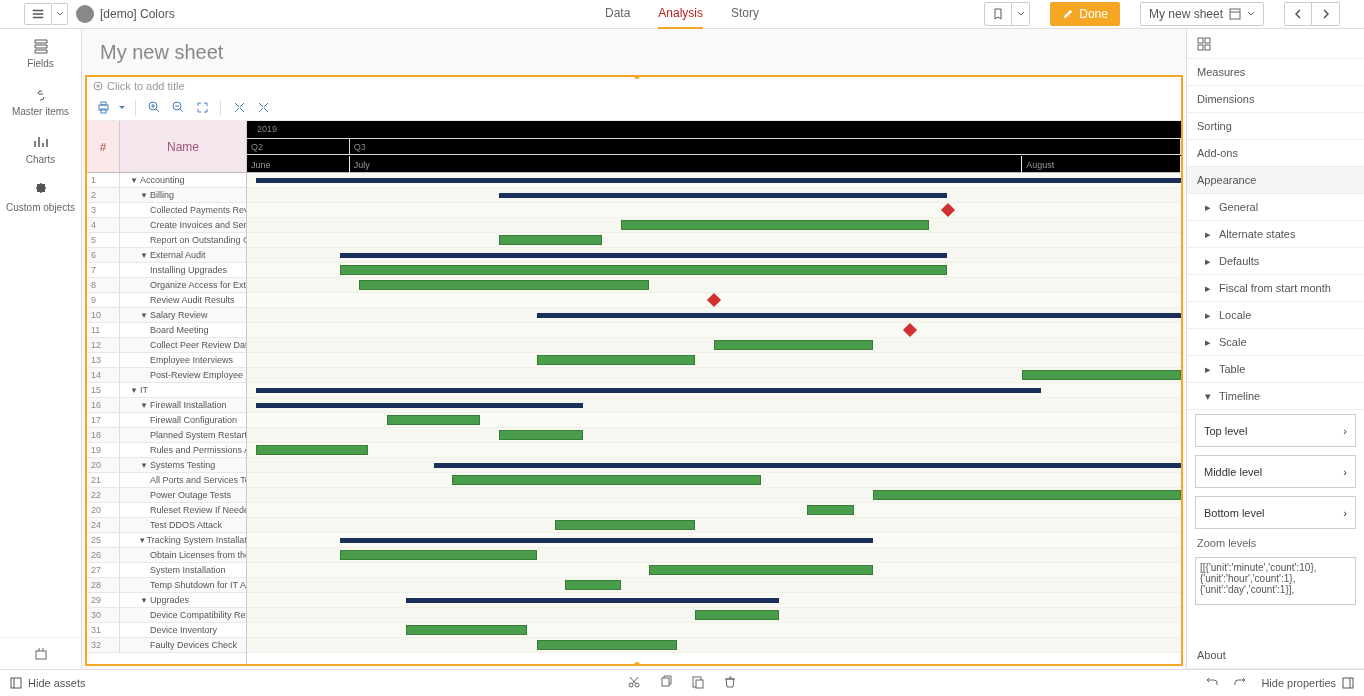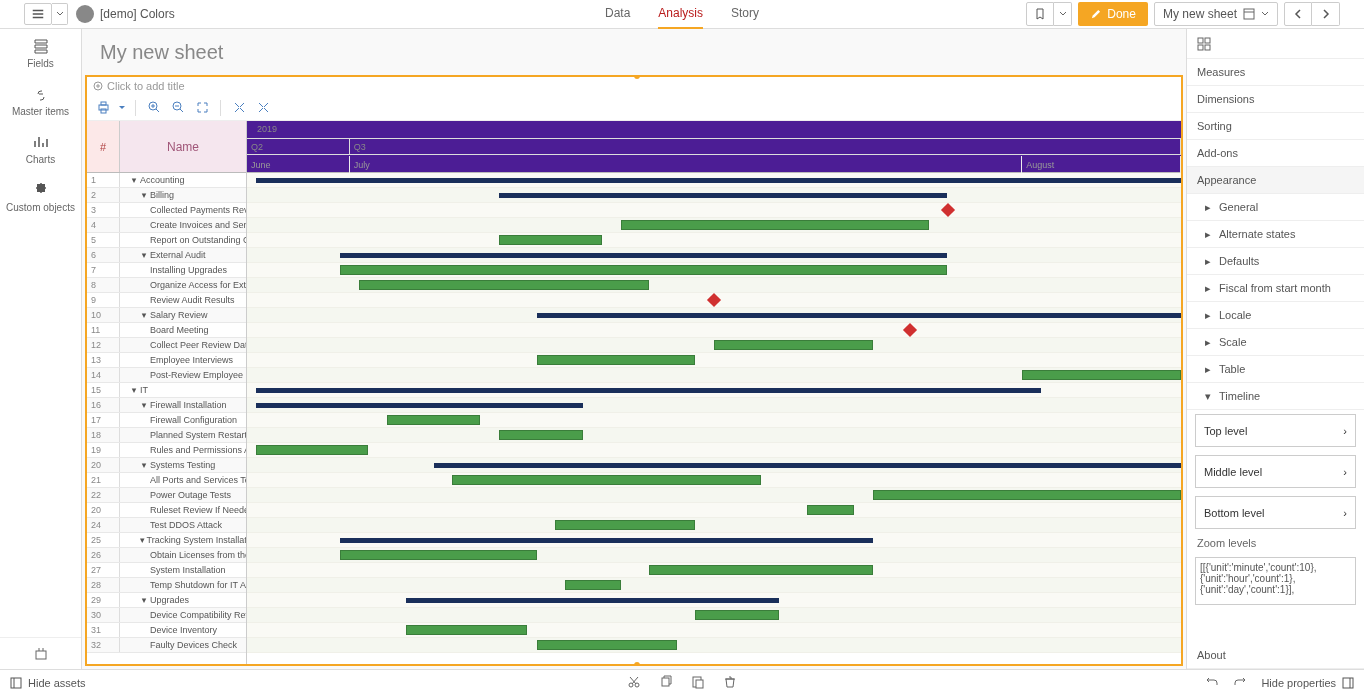--- a/index.html
+++ b/index.html
@@ -8,21 +8,21 @@
     
     .topbar { height: 29px; border-bottom: 1px solid #ddd; display: flex; align-items: center; padding: 0 24px; }
     .hamburger { width: 28px; height: 22px; display: flex; align-items: center; justify-content: center; cursor: pointer; border: 1px solid #ccc; border-radius: 2px; }
     .hamburger svg { width: 14px; height: 14px; }
     .dropdown-caret { width: 16px; height: 22px; display: flex; align-items: center; justify-content: center; cursor: pointer; border: 1px solid #ccc; border-left: none; border-radius: 0 2px 2px 0; margin-right: 8px; }
     .app-icon { width: 18px; height: 18px; border-radius: 50%; background: #888; margin-right: 6px; }
     .app-title { color: #555; font-size: 12px; }
     .tabs-center { position: absolute; left: 50%; transform: translateX(-50%); display: flex; gap: 28px; height: 29px; align-items: center; }
     .tab { color: #666; font-size: 12px; cursor: pointer; height: 29px; display: flex; align-items: center; border-bottom: 2px solid transparent; }
     .tab.active { color: #b91c1c; font-weight: 500; border-bottom: 2px solid #f5a623; }
-    .topbar-right { margin-left: auto; display: flex; align-items: center; gap: 6px; }
+    .topbar-right { margin-left: auto; display: flex; align-items: center; gap: 20px; }
     .icon-btn { width: 28px; height: 24px; border: 1px solid #ccc; border-radius: 2px; display: flex; align-items: center; justify-content: center; cursor: pointer; background: #fff; }
     .icon-btn-group { display: flex; }
     .icon-btn-group .icon-btn:first-child { border-radius: 2px 0 0 2px; }
     .icon-btn-group .icon-btn:last-child { border-radius: 0 2px 2px 0; border-left: none; width: 18px; }
     .done-btn { background: #f5a623; color: #fff; border: none; height: 24px; padding: 0 12px; display: flex; align-items: center; gap: 6px; cursor: pointer; border-radius: 2px; font-size: 12px; }
     .sheet-selector { border: 1px solid #ccc; border-radius: 2px; height: 24px; display: flex; align-items: center; padding: 0 8px; gap: 6px; cursor: pointer; font-size: 12px; color: #555; }
     .nav-btn { width: 28px; height: 24px; border: 1px solid #ccc; display: flex; align-items: center; justify-content: center; cursor: pointer; }
     .nav-btns { display: flex; }
     .nav-btns .nav-btn:first-child { border-radius: 2px 0 0 2px; }
     .nav-btns .nav-btn:last-child { border-radius: 0 2px 2px 0; border-left: none; }
@@ -59,21 +59,21 @@
     .gantt-row { height: 15px; display: flex; border-bottom: 1px solid #e8e8e8; font-size: 9px; }
     .gantt-row:nth-child(even) { background: #f9f9f9; }
     .gr-num { width: 33px; border-right: 1px solid #ddd; display: flex; align-items: center; padding-left: 4px; color: #888; }
     .gr-name { flex: 1; display: flex; align-items: center; padding-left: 4px; color: #555; overflow: hidden; white-space: nowrap; }
     .gr-name.l0 { padding-left: 10px; }
     .gr-name.l1 { padding-left: 20px; }
     .gr-name.l2 { padding-left: 30px; }
     .tree-caret { width: 8px; height: 8px; display: inline-flex; align-items: center; justify-content: center; margin-right: 2px; }
     
     .gantt-right { flex: 1; position: relative; overflow: hidden; }
-    .gantt-timeline-header { height: 52px; border-bottom: 1px solid #bbb; position: relative; background: #4c1d95; }
+    .gantt-timeline-header { height: 52px; border-bottom: 1px solid #bbb; position: relative; background: #000000; }
     .tl-year { position: absolute; top: 3px; left: 10px; font-size: 9px; color: #888; }
     .tl-quarters { position: absolute; top: 17px; left: 0; right: 0; height: 17px; border-top: 1px solid #ddd; border-bottom: 1px solid #ddd; display: flex; }
     .tl-q { border-right: 1px solid #ddd; padding-left: 4px; font-size: 9px; color: #888; display: flex; align-items: center; }
     .tl-months { position: absolute; top: 35px; left: 0; right: 0; height: 17px; display: flex; }
     .tl-m { border-right: 1px solid #eee; padding-left: 4px; font-size: 9px; color: #999; display: flex; align-items: center; }
     
     .gantt-bars { position: relative; }
     .gbar-row { height: 15px; border-bottom: 1px solid #f0f0e8; position: relative; }
     .gbar-row:nth-child(even) { background: #f5f7f0; }
     .gbar-row:nth-child(odd) { background: #fafaf5; }

